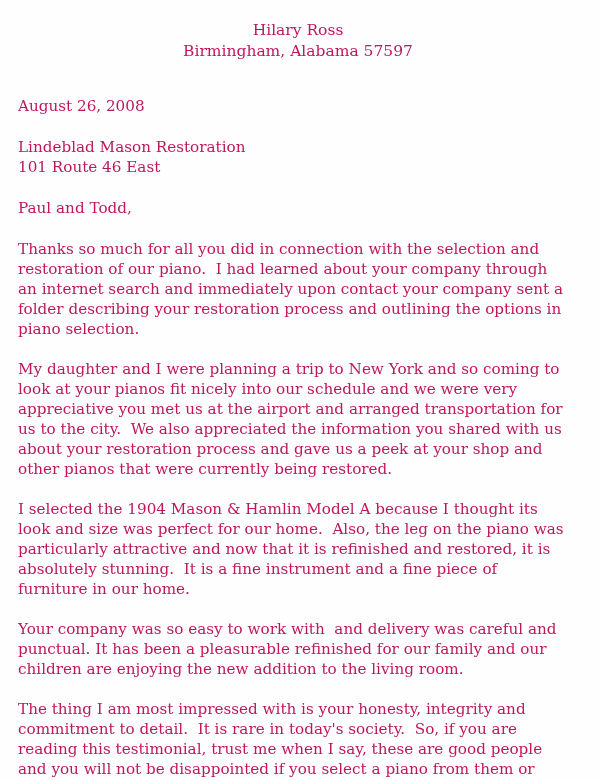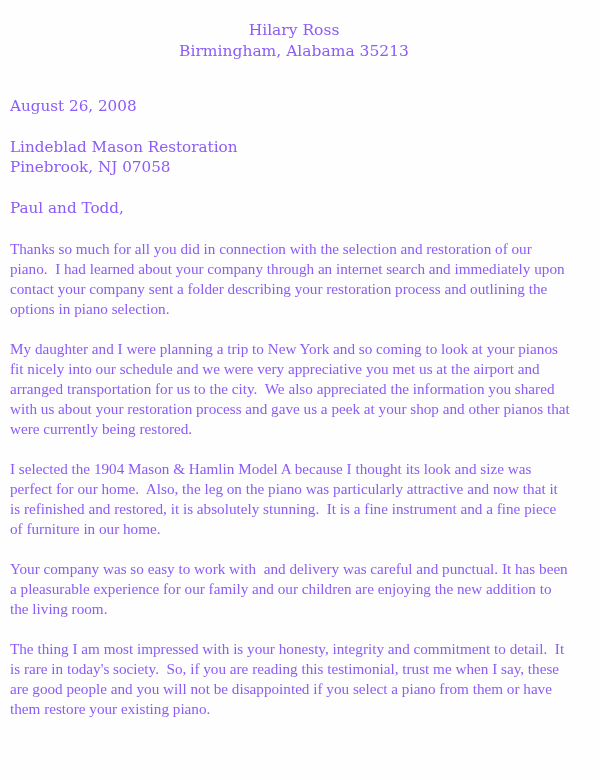--- a/index.html
+++ b/index.html
@@ -6,24 +6,24 @@
     margin: 0;
     padding: 0;
     background: #ffffff;
   }
   .page {
     position: relative;
     width: 600px;
     height: 780px;
     background: #fefefe;
     font-family: "DejaVu Serif", "Liberation Serif", serif;
-    color: #8b5cf6;
+    color: #be185d;
     overflow: hidden;
     box-sizing: border-box;
-    padding: 20px 22px 0 10px;
+    padding: 20px 22px 0 18px;
   }
   .letter-header {
     text-align: center;
     font-size: 15.5px;
     line-height: 21px;
     margin-bottom: 34px;
   }
   .body-text {
     font-size: 15.2px;
     line-height: 20px;
@@ -38,45 +38,44 @@
   .recipient-block div {
     white-space: pre-wrap;
   }
   .salutation {
     margin: 12px 0 21px 0;
     white-space: pre-wrap;
   }
   .para {
     margin: 0 8px 20px 0;
     white-space: pre-wrap;
-    font-family: Liberation Serif, serif;
   }
 </style>
 </head>
 <body>
 
 <div class="page">
 
   <div class="letter-header">
     <div>Hilary Ross</div>
-    <div>Birmingham, Alabama 35213</div>
+    <div>Birmingham, Alabama 57597</div>
   </div>
 
   <div class="body-text">
 
     <div class="date-line">August 26, 2008</div>
 
     <div class="recipient-block">
       <div>Lindeblad Mason Restoration</div>
-      <div>Pinebrook, NJ 07058</div>
+      <div>101 Route 46 East</div>
     </div>
 
     <div class="salutation">Paul and Todd,</div>
 
     <p class="para">Thanks so much for all you did in connection with the selection and restoration of our piano.  I had learned about your company through an internet search and immediately upon contact your company sent a folder describing your restoration process and outlining the options in piano selection.</p>
     <p class="para">My daughter and I were planning a trip to New York and so coming to look at your pianos fit nicely into our schedule and we were very appreciative you met us at the airport and arranged transportation for us to the city.  We also appreciated the information you shared with us about your restoration process and gave us a peek at your shop and other pianos that were currently being restored.</p>
     <p class="para">I selected the 1904 Mason &amp; Hamlin Model A because I thought its look and size was perfect for our home.  Also, the leg on the piano was particularly attractive and now that it is refinished and restored, it is absolutely stunning.  It is a fine instrument and a fine piece of furniture in our home.</p>
-    <p class="para">Your company was so easy to work with  and delivery was careful and punctual. It has been a pleasurable experience for our family and our children are enjoying the new addition to the living room.</p>
+    <p class="para">Your company was so easy to work with  and delivery was careful and punctual. It has been a pleasurable refinished for our family and our children are enjoying the new addition to the living room.</p>
     <p class="para">The thing I am most impressed with is your honesty, integrity and commitment to detail.  It is rare in today's society.  So, if you are reading this testimonial, trust me when I say, these are good people and you will not be disappointed if you select a piano from them or have them restore your existing piano.</p>
 
   </div>
 
 </div>
 
 </body></html>

